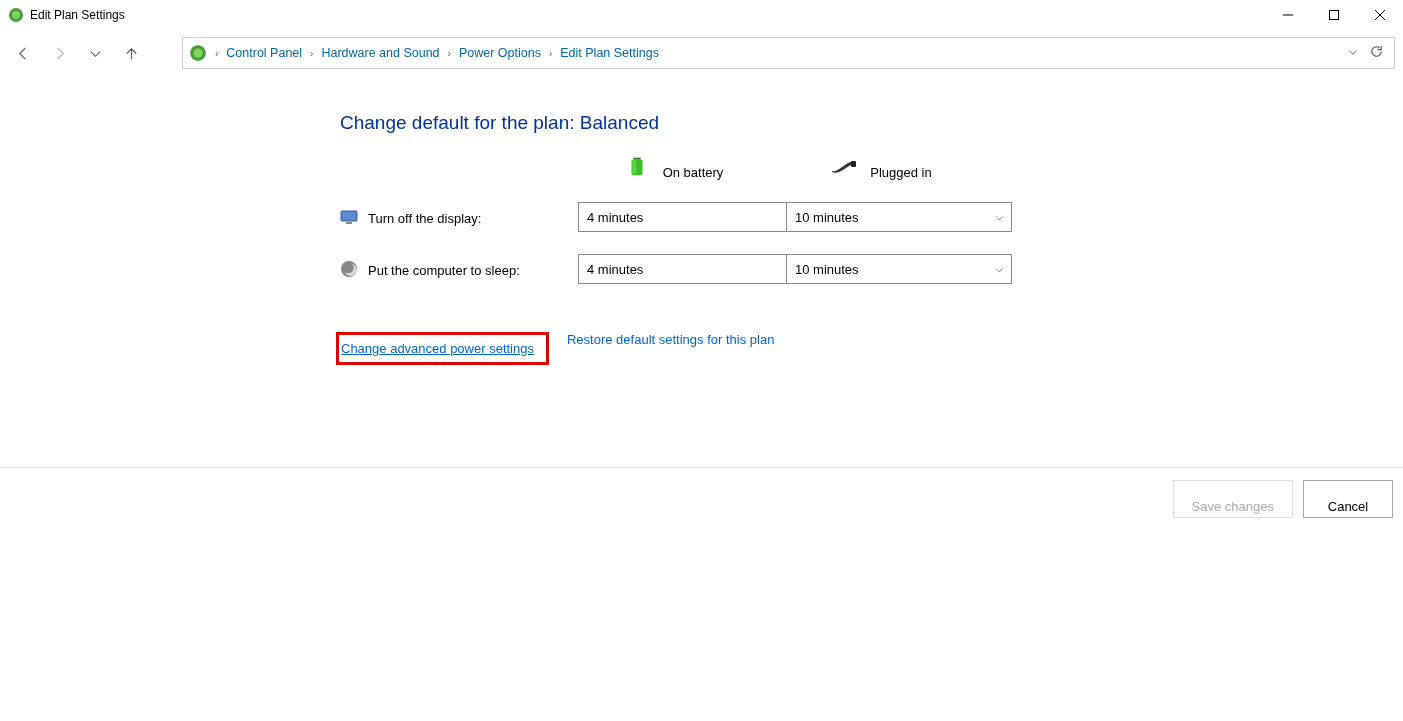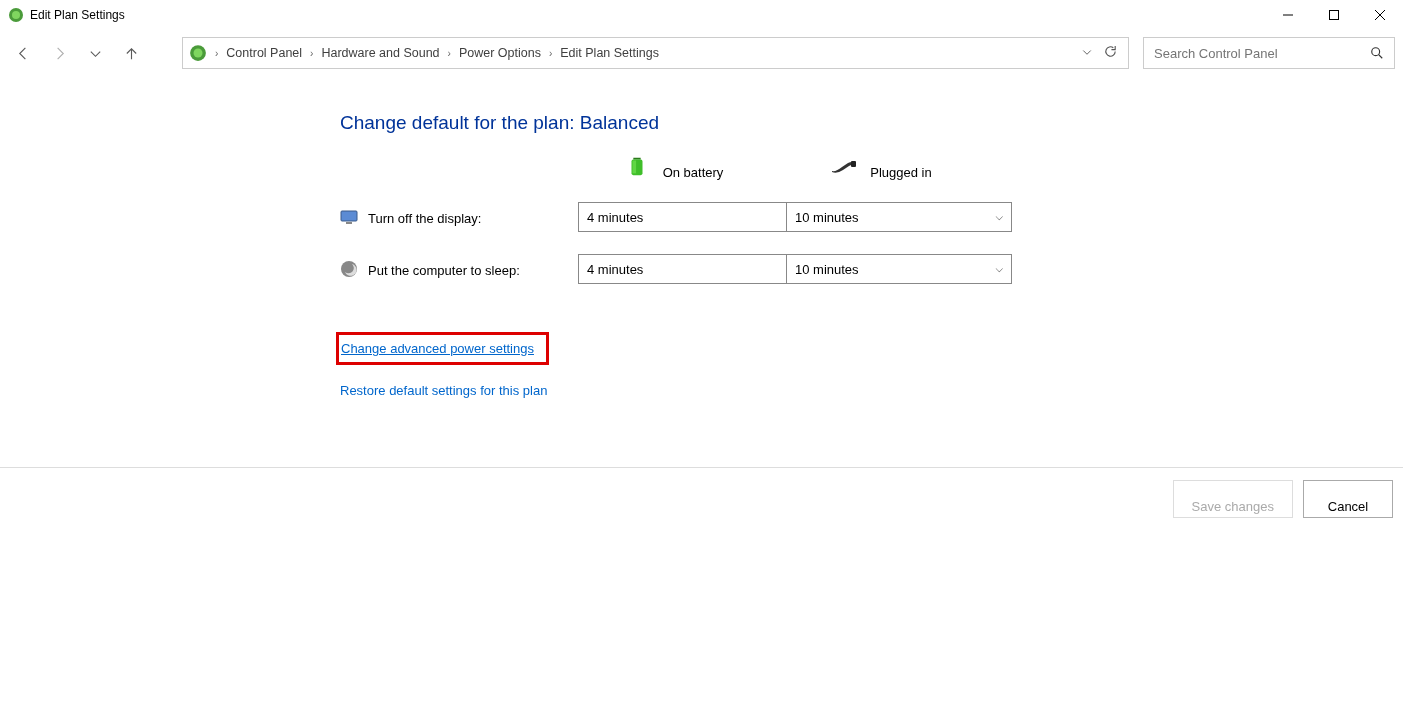--- a/index.html
+++ b/index.html
@@ -13,21 +13,21 @@
   .titlebar .win-btn { width: 46px; height: 30px; display: flex; align-items: center; justify-content: center; }
   .titlebar .win-btn svg { width: 10px; height: 10px; }
   
   
   .toolbar { display: flex; align-items: center; height: 46px; padding: 0 8px; gap: 6px; }
   .nav-btn { width: 30px; height: 30px; display: flex; align-items: center; justify-content: center; color: #5a5a5a; }
   .nav-btn svg { width: 15px; height: 15px; }
   .nav-btn.disabled { color: #b0b0b0; }
   .address-bar { flex: 1; height: 32px; border: 1px solid #ccc; margin-left: 30px; display: flex; align-items: center; padding: 0 6px; gap: 2px; }
   .address-bar .addr-icon { width: 18px; height: 18px; margin-right: 4px; }
-  .crumb { padding: 0 4px; font-size: 12.5px; color: #404040; white-space: nowrap; }
+  .crumb { padding: 0 4px; font-size: 12.5px; color: #0369a1; white-space: nowrap; }
   .crumb-sep { color: #666; font-size: 10px; padding: 0 2px; }
   .addr-spacer { flex: 1; }
   .addr-tail { display: flex; align-items: center; gap: 10px; padding-right: 4px; color: #555;}
   .search-box { width: 252px; height: 32px; border: 1px solid #ccc; display: flex; align-items: center; padding: 0 10px; margin-left: 8px; }
   .search-box input { border: none; outline: none; flex: 1; font-size: 13px; font-family: inherit; background: transparent; color: #555; }
   .search-box .mag { width: 14px; height: 14px; color: #333; }
   
   
   .content { padding: 36px 0 0 340px; }
   .heading { color: #003399; font-size: 19px; font-weight: 400; margin-bottom: 18px; }
@@ -35,21 +35,21 @@
   
   .grid { display: grid; grid-template-columns: 220px 190px 190px; column-gap: 18px; row-gap: 22px; align-items: center; }
   .col-head { display: flex; align-items: flex-end; gap: 12px; font-size: 13px; }
   .col-head .ico { width: 28px; height: 28px; display:flex; align-items:center; justify-content:center;}
   .row-label { display: flex; align-items: flex-end; gap: 10px; font-size: 13px; }
   .row-label .ico { width: 18px; height: 18px; display:flex; align-items:center; justify-content:center; }
   
   .dropdown { width: 226px; height: 30px; border: 1px solid #888; display: flex; align-items: center; justify-content: space-between; padding: 0 8px; font-size: 13px; background: #fff; }
   .dropdown .chev { font-size: 10px; color: #555; }
   
-  .links { margin-top: 48px; display: flex; flex-direction: column; gap: 18px; font-size: 13px; }
+  .links { margin-top: 48px; display: flex; flex-direction: row; gap: 18px; font-size: 13px; }
   .link { color: #0066cc; cursor: pointer; width: fit-content;}
   .link.underline { text-decoration: underline; }
   .highlight-box { border: 3px solid #d00; padding: 6px 12px 6px 2px; margin-left: -4px; width: fit-content;}
   
   
   .bottom { position: absolute; left: 0; right: 0; top: 467px; border-top: 1px solid #ddd; padding: 12px 10px 0 0; display: flex; justify-content: flex-end; gap: 10px; }
   .btn { min-width: 90px; height: 28px; border: 1px solid #aaa; background: #fff; font-size: 13px; font-family: inherit; padding: 18px 18px; }
   .btn.disabled { color: #aaa; border-color: #ddd; }
   
   
@@ -127,27 +127,20 @@
       <span><svg width="12" height="12" viewBox="0 0 16 16">
             <path d="M3 6 L8 11 L13 6" fill="none" stroke="currentColor" stroke-width="1.2"></path>
           </svg></span>
       <span><svg width="15" height="15" viewBox="0 0 16 16">
             <path d="M13 8a5 5 0 1 1-2-4" fill="none" stroke="currentColor" stroke-width="1.2"></path>
             <path d="M13 2v4h-4" fill="none" stroke="currentColor" stroke-width="1.2"></path>
           </svg></span>
     </span>
   </div>
 
-  <div class="search-box">
-    <input placeholder="Search Control Panel" style="">
-    <span class="mag"><svg viewBox="0 0 16 16">
-          <circle cx="6.5" cy="6.5" r="4.5" fill="none" stroke="currentColor" stroke-width="1.3"></circle>
-          <line x1="10" y1="10" x2="14" y2="14" stroke="currentColor" stroke-width="1.3"></line>
-        </svg></span>
-  </div>
 </div>
 
 <div class="content">
   <h1 class="heading">Change default for the plan: Balanced</h1>
 
   <div class="grid">
     <div></div>
     <div class="col-head" style="justify-content:center;">
       <span class="ico">
         <svg viewBox="0 0 24 24" width="22" height="26">

